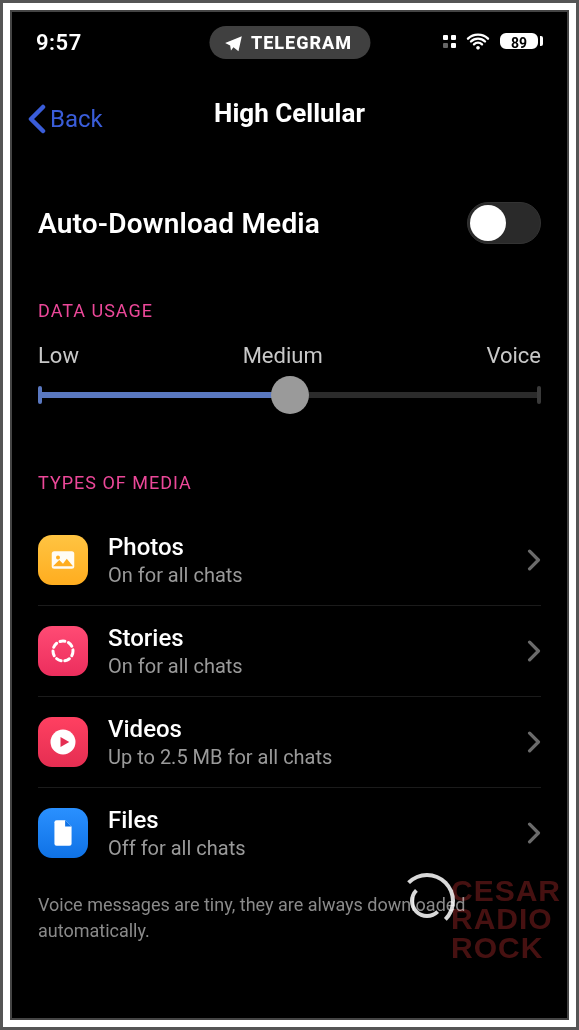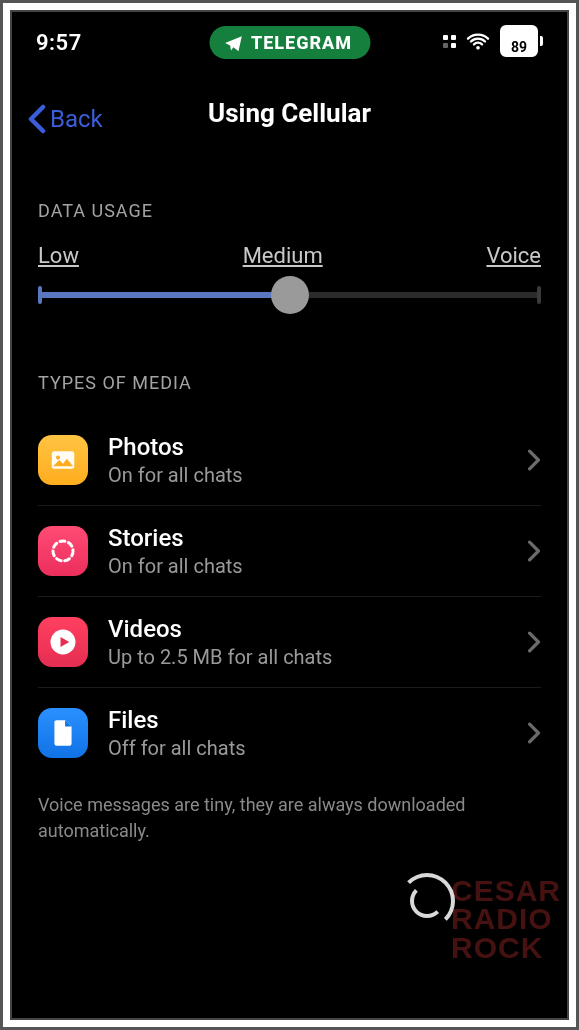--- a/index.html
+++ b/index.html
@@ -35,36 +35,36 @@
     display: grid; grid-template-columns: repeat(2, 5px); grid-template-rows: repeat(2, 5px);
     gap: 3px;
   }
   .signal-dots span { width: 5px; height: 5px; background: #fff; border-radius: 1px; }
   .signal-dots span:nth-child(3){ opacity:0.4; }
   .wifi-icon svg { display: block; }
   .battery {
     display: flex; align-items: center; gap: 2px;
   }
   .battery-body {
-    width: 38px; height: 32px; border: 2px solid #fff; border-radius: 6px;
-    display: flex; align-items: flex-end; justify-content: center;
+    width: 38px; height: 16px; border: 2px solid #fff; border-radius: 6px;
+    display: flex; align-items: flex-start; justify-content: center;
     font-size: 14px; font-weight: 700; color: #000; background: #fff;
     position: relative;
   }
   .battery-body::before {
     content: ""; position: absolute; inset: 1px; right: 15%;
     background: transparent; border-radius: 4px;
   }
   .battery-cap { width: 3px; height: 10px; background: #fff; border-radius: 0 2px 2px 0; }
 
   
   .app-pill {
     position: absolute;
     top: 14px; left: 50%; transform: translateX(-50%);
-    background: #15803d;
+    background: #404040;
     color: #fff;
     font-weight: 800;
     font-size: 18px;
     letter-spacing: 1px;
     padding: 6px 18px 6px 14px;
     border-radius: 18px;
     display: flex; align-items: center; gap: 8px;
   }
   .app-pill svg { display: block; }
 
@@ -107,28 +107,28 @@
     border: 1px solid #333;
   }
   .toggle-switch .knob {
     position: absolute; top: 2px; left: 2px;
     width: 36px; height: 36px; border-radius: 50%;
     background: #fff;
   }
   
   
   .section-header {
-    color: #a3a3a3; font-size: 18px; letter-spacing: 1px;
-    margin-top: 28px; margin-bottom: 22px;
+    color: #ec4899; font-size: 18px; letter-spacing: 1px;
+    margin-top: 20px; margin-bottom: 22px;
   }
 
   
   .slider-labels {
     display: flex; justify-content: space-between;
-    color: #c8c8c8; font-size: 22px; margin-bottom: 9px; text-decoration: underline;
+    color: #c8c8c8; font-size: 22px; margin-bottom: 9px;
   }
   .slider-track {
     position: relative; height: 6px; background: #2b2b2b; border-radius: 3px;
     margin: 24px 0 74px;
   }
   .slider-track::before, .slider-track::after, .slider-tick-mid {
     content: ""; position: absolute; top: -6px; width: 4px; height: 18px; background: #3a3a3a; border-radius: 2px;
   }
   .slider-track::before { left: 0; background:#5a78c0;}
   .slider-track::after { right: 0; }
@@ -232,25 +232,31 @@
       </div>
     </div>
 
     <div class="nav-bar">
       <div class="back-btn">
         <svg width="18" height="30" viewBox="0 0 12 20" fill="none">
             <path d="M10 2L2 10l8 8" stroke="#3a5dd9" stroke-width="3" stroke-linecap="round" stroke-linejoin="round"></path>
           </svg>
         <span>Back</span>
       </div>
-      <div class="nav-title">Using Cellular</div>
+      <div class="nav-title">High Cellular</div>
     </div>
 
     <div class="content">
 
+      <div class="toggle-row">
+        <div class="toggle-label">Auto-Download Media</div>
+        <div class="toggle-switch">
+          <div class="knob"></div>
+        </div>
+      </div>
 
       <div class="section-header">DATA USAGE</div>
       <div class="slider-labels">
         <span>Low</span>
         <span>Medium</span>
         <span>Voice</span>
       </div>
       <div class="slider-track">
 
         <div class="slider-fill" id="slider-fill" style="width: 50%;"></div>

